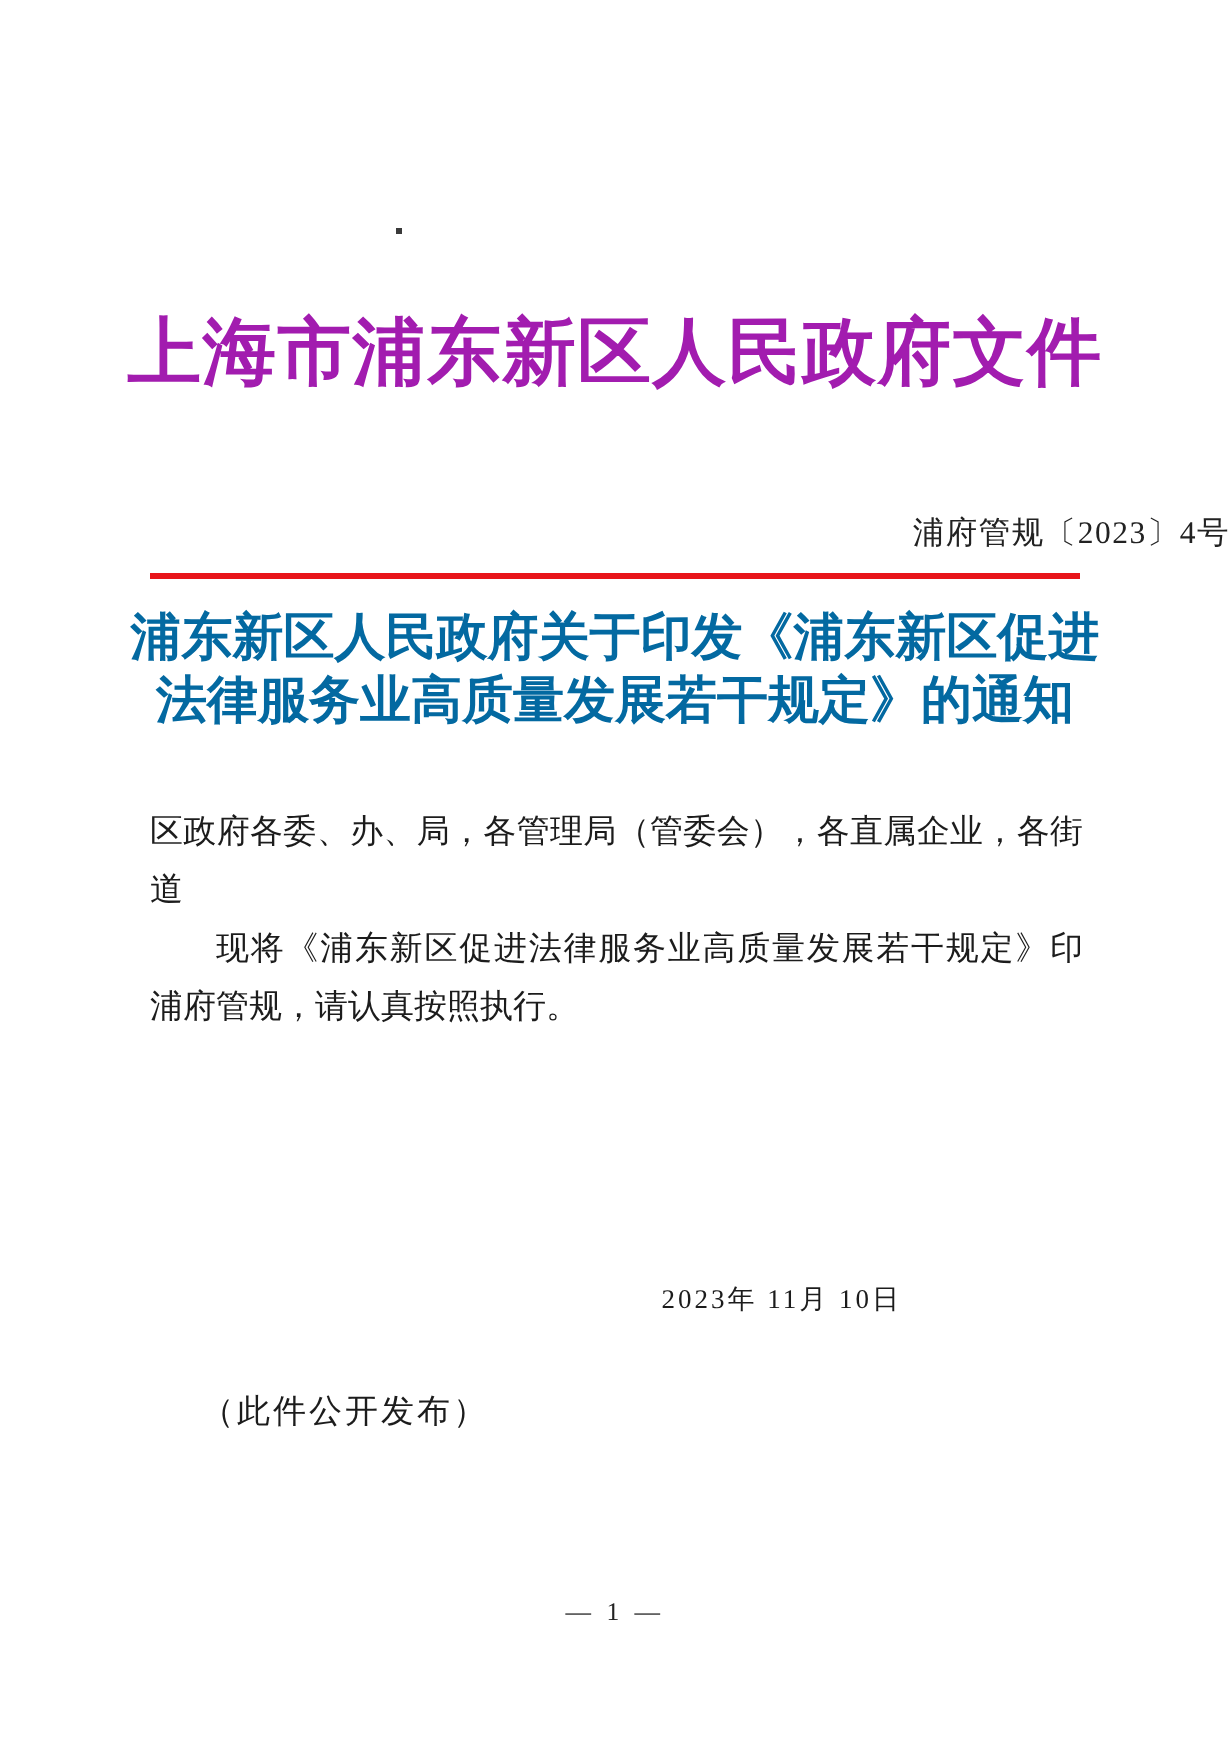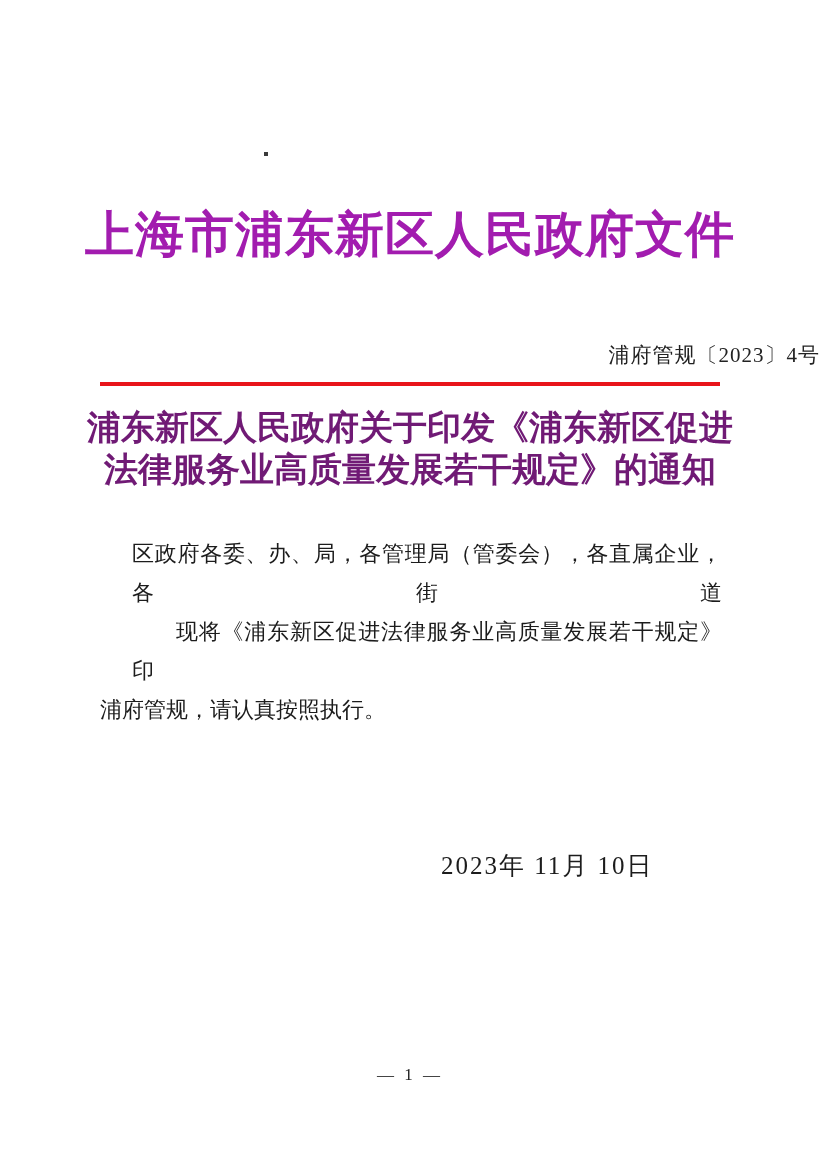--- a/index.html
+++ b/index.html
@@ -59,48 +59,48 @@
   }
   .doc-title {
     position: absolute;
     left: 0;
     top: 407px;
     width: 820px;
     text-align: center;
     font-size: 34px;
     line-height: 42px;
     font-weight: bold;
-    color: #701a75;
+    color: #0369a1;
+    font-family: Liberation Mono, monospace;
   }
   .doc-title div {
     white-space: nowrap;
   }
   .body-block {
     position: absolute;
     left: 100px;
     top: 534px;
     width: 622px;
     font-size: 22px;
     line-height: 39px;
     color: #1c1c1c;
   }
   .body-block .fill-line {
     text-align: justify;
     text-align-last: justify;
-    margin-left: 32px;
   }
   .body-block .indent {
     text-indent: 2em;
     font-family: Liberation Serif, serif;
   }
   .issue-date {
     position: absolute;
     left: 441px;
     top: 849px;
-    font-size: 25px;
+    font-size: 18px;
     line-height: 34px;
     letter-spacing: 2px;
     color: #1c1c1c;
     white-space: nowrap;
   }
   .release-note {
     position: absolute;
     left: 134px;
     top: 925px;
     font-size: 22px;
@@ -140,16 +140,17 @@
   </div>
 
   <div class="body-block">
     <div class="fill-line">区政府各委、办、局，各管理局（管委会），各直属企业，各街道</div>
     <div class="fill-line indent">现将《浦东新区促进法律服务业高质量发展若干规定》印</div>
     <div>浦府管规，请认真按照执行。</div>
   </div>
 
   <div class="issue-date">2023年 11月 10日</div>
 
+  <div class="release-note">（此件公开发布）</div>
 
   <div class="page-number">— 1 —</div>
 
 </div>
 
 </body></html>

